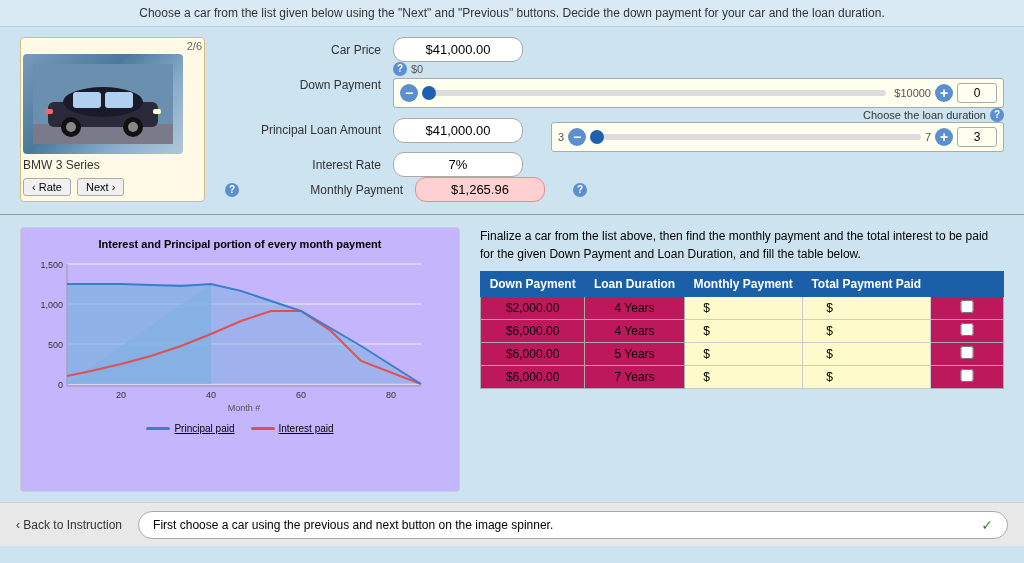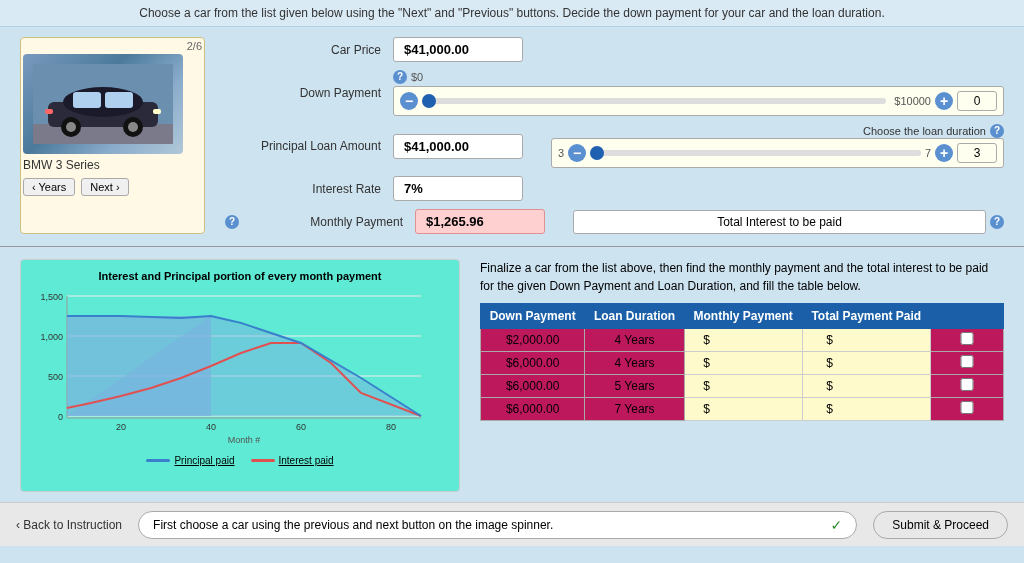--- a/index.html
+++ b/index.html
@@ -85,46 +85,46 @@
       display: flex;
       align-items: center;
       gap: 2px;
     }
 
     
     .form-area {
       flex: 1;
       display: flex;
       flex-direction: column;
-      gap: 8px;
     }
 
     .form-row {
       display: flex;
       align-items: center;
       gap: 8px;
     }
 
     .field-label {
       text-align: right;
       width: 160px;
       min-width: 160px;
       font-size: 12px;
       color: #333;
       padding-right: 4px;
     }
 
     .field-value {
       background: white;
       border: 1px solid #aaa;
-      border-radius: 3px;
+      border-radius: 11px;
       padding: 4px 10px;
       font-size: 13px;
-      font-weight: bold;
+      font-weight: normal;
       min-width: 130px;
+      text-align: center;
     }
 
     .field-value.pink {
       background: #ffd0d0;
       border-color: #e09090;
     }
 
     .slider-track {
       flex: 1;
       height: 6px;
@@ -205,21 +205,21 @@
     .lower-section {
       display: flex;
       padding: 10px 20px;
       gap: 20px;
       background: #cde3f0;
       flex: 1;
     }
 
     
     .chart-area {
-      background: #5eead4;
+      background: #c4b5fd;
       border: 1px solid #ccc;
       border-radius: 4px;
       padding: 10px;
       width: 440px;
       min-width: 440px;
     }
 
     .chart-title {
       font-size: 11px;
       font-weight: bold;
@@ -383,21 +383,21 @@
           <circle cx="100" cy="63" r="10" fill="#111"></circle>
           <circle cx="100" cy="63" r="5" fill="#888"></circle>
 
           <rect x="120" y="45" width="8" height="5" rx="2" fill="#ffffcc"></rect>
 
           <rect x="12" y="45" width="8" height="5" rx="2" fill="#ff6666"></rect>
         </svg>
       </div>
       <div class="car-name">BMW 3 Series</div>
       <div class="car-nav">
-        <button class="nav-btn">‹ Years</button>
+        <button class="nav-btn">‹ Rate</button>
         <button class="nav-btn">Next ›</button>
       </div>
     </div>
 
     <div class="form-area">
 
       <div class="form-row">
         <div class="field-label">Car Price</div>
         <div class="field-value">$41,000.00</div>
       </div>
@@ -451,21 +451,20 @@
       </div>
 
       <div class="form-row">
         <div style="display:flex; align-items:center; gap:4px;">
           <span class="info-icon">?</span>
         </div>
         <div class="field-label">Monthly Payment</div>
         <div class="field-value pink">$1,265.96</div>
 
         <div style="margin-left:20px; flex:1; display:flex; align-items:center; gap:4px;">
-          <div style="background:white; border:1px solid #aaa; border-radius:3px; padding:4px 10px; flex:1; text-align:center; font-size:12px;">Total Interest to be paid</div>
           <span class="info-icon">?</span>
         </div>
       </div>
 
     </div>
   </div>
 
   <div class="divider"></div>
 
   <div class="lower-section">
@@ -594,14 +593,13 @@
 
   </div>
 </div>
 
 <div class="bottom-bar">
   <button class="back-btn">‹ Back to Instruction</button>
   <div class="instruction-input">
     <span>First choose a car using the previous and next button on the image spinner.</span>
     <span style="color:#2a8a2a; font-size:14px;">✓</span>
   </div>
-  <button class="submit-btn">Submit &amp; Proceed</button>
 </div>
 
 </body></html>

